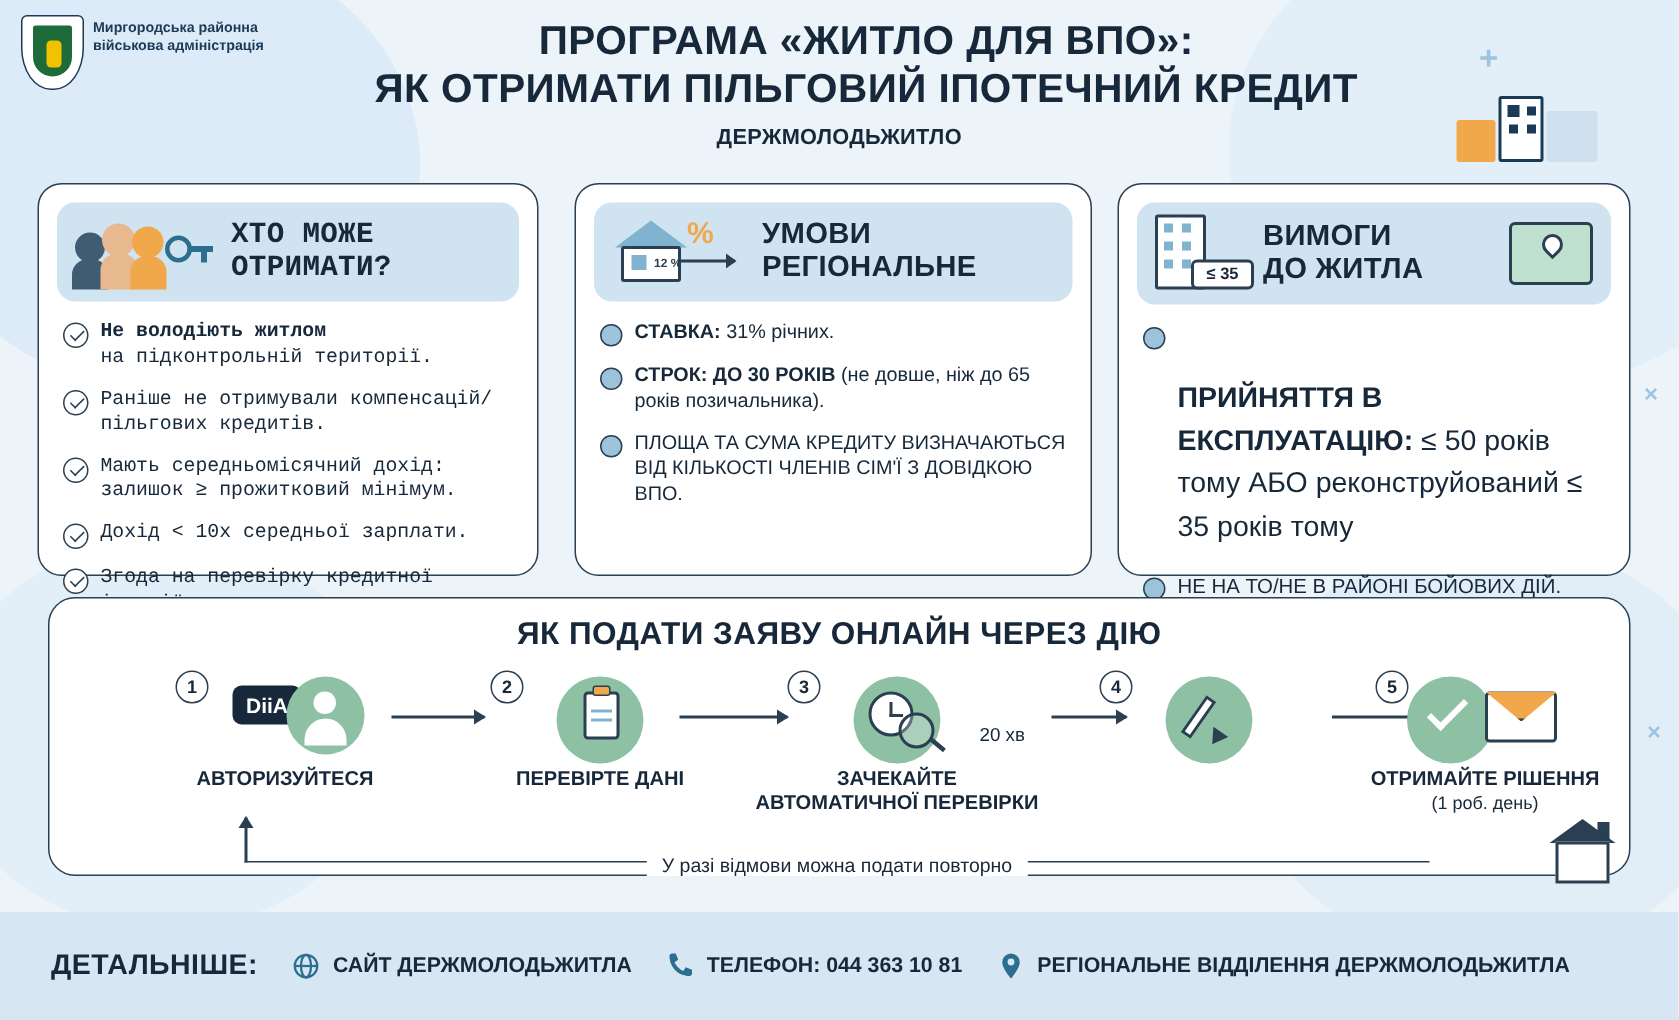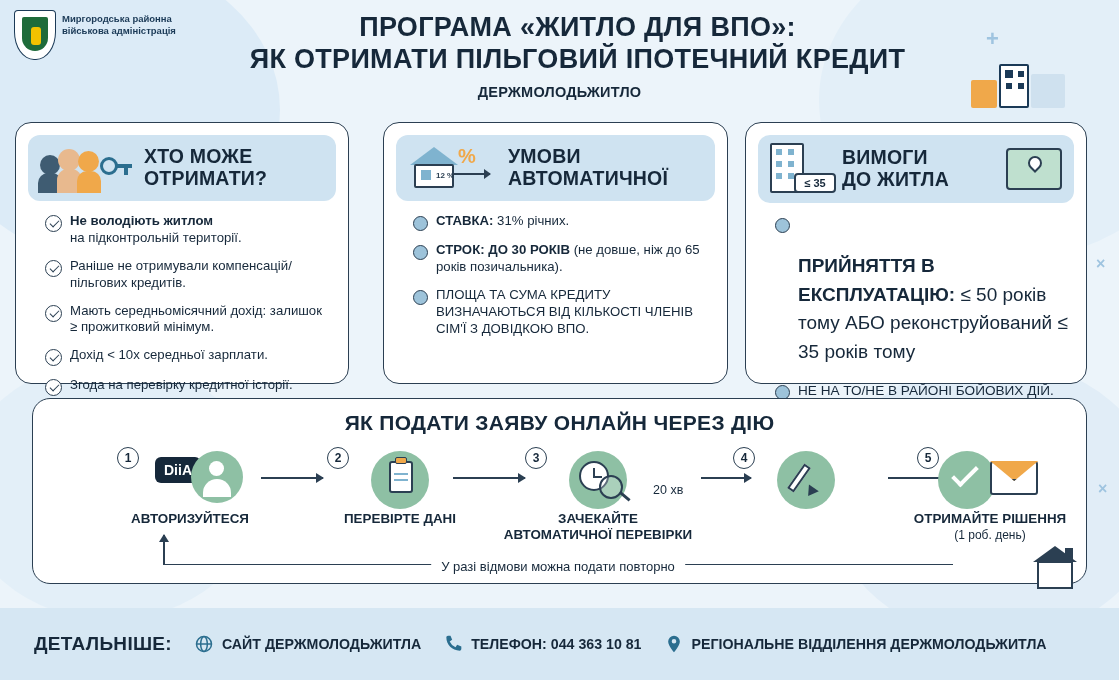--- a/index.html
+++ b/index.html
@@ -79,21 +79,21 @@
   .card {
     position:absolute; background:#ffffff; border:1.5px solid #2b3f52; border-radius:16px;
   }
   .card-head {
     background:#cfe3f1; border-radius:12px; margin:12px 12px 0 12px;
     display:flex; align-items:center; gap:10px; padding:8px 10px; min-height:56px;
   }
   .card-head h2 {
     margin:0; font-size:19.5px; line-height:1.12; font-weight:bold; color:#16283a; letter-spacing:.2px;
   }
-  .card-body { padding:12px 16px 10px 29px; }
+  .card-body { padding:12px 16px 10px 16px; }
 
   .bullet-row { display:flex; gap:8px; margin-bottom:11px; align-items:flex-start; }
   .bullet-row:last-child { margin-bottom:0; }
   .bul-check {
     flex:0 0 17px; width:17px; height:17px; margin-top:2px;
     border:1.7px solid #2b3f52; border-radius:50%; position:relative; background:#fff;
   }
   .bul-check:after{
     content:""; position:absolute; left:4px; top:4px; width:8px; height:4px;
     border-left:1.7px solid #2b3f52; border-bottom:1.7px solid #2b3f52;
@@ -165,21 +165,21 @@
 
   .arrow-s {
     position:absolute; top:36px; height:2px; background:#2b3f52;
   }
   .arrow-s:after{
     content:""; position:absolute; right:-1px; top:-4px;
     border-left:8px solid #2b3f52; border-top:5px solid transparent; border-bottom:5px solid transparent;
   }
   .minutes { position:absolute; font-size:12.5px; color:#16283a; }
 
-  .retry-line { position:absolute; left:130px; bottom:18px; width:790px; height:32px; }
+  .retry-line { position:absolute; left:130px; bottom:8px; width:790px; height:32px; }
   .retry-line .ln { position:absolute; left:0; bottom:0; width:100%; height:1.5px; background:#2b3f52; }
   .retry-line .vl { position:absolute; left:0; bottom:0; width:1.5px; height:30px; background:#2b3f52; }
   .retry-line .vl:after{ content:""; position:absolute; left:-4.5px; top:-1px; border-bottom:8px solid #2b3f52; border-left:5px solid transparent; border-right:5px solid transparent;}
   .retry-text {
     position:absolute; left:50%; transform:translateX(-50%); bottom:-9px;
     background:#fff; padding:0 10px; font-size:13px; color:#16283a;
   }
 
   
   .footer {
@@ -224,21 +224,21 @@
       <div class="b2"></div>
       <div class="b3"></div>
   </div>
 
   <div class="title-wrap">
     <div class="title-line">ПРОГРАМА «ЖИТЛО ДЛЯ ВПО»:</div>
     <div class="title-line">ЯК ОТРИМАТИ ПІЛЬГОВИЙ ІПОТЕЧНИЙ КРЕДИТ</div>
     <div class="subtitle">ДЕРЖМОЛОДЬЖИТЛО</div>
   </div>
 
-  <div class="card" style="left:15px; top:122px; width:334px; height:262px;">
+  <div class="card" style="left:25px; top:122px; width:334px; height:262px;font-family:Liberation Mono, monospace;">
     <div class="card-head">
       <div class="ic-family">
         <div class="h1"></div>
           <div class="h2"></div>
           <div class="h3"></div>
         <div class="b1"></div>
           <div class="b2"></div>
           <div class="b3"></div>
         <div class="key">
             <div class="ring"></div>
@@ -277,21 +277,21 @@
     <div class="card-head">
       <div class="ic-house">
         <div class="roof"></div>
           <div class="body"></div>
           <div class="win"></div>
           <div class="tag">12 %</div>
         <div class="pct">%</div>
           <div class="arrow"></div>
       </div>
       <h2><span>УМОВИ</span><br>
-          <span>АВТОМАТИЧНОЇ</span></h2>
+          <span>РЕГІОНАЛЬНЕ</span></h2>
     </div>
     <div class="card-body">
       <div class="bullet-row">
         <span class="bul-dot"></span>
         <span class="bul-text"><span class="caps">СТАВКА:</span><span> 31% річних.</span></span>
       </div>
       <div class="bullet-row">
         <span class="bul-dot"></span>
         <span class="bul-text"><span class="caps">СТРОК: ДО 30 РОКІВ</span><span> (не довше, ніж до 65 років позичальника).</span></span>
       </div>

